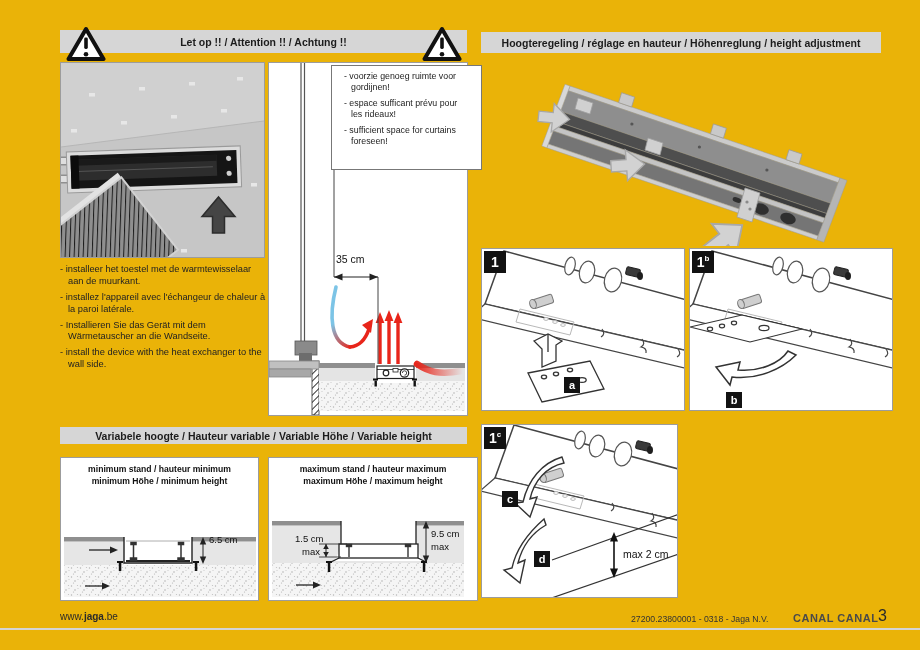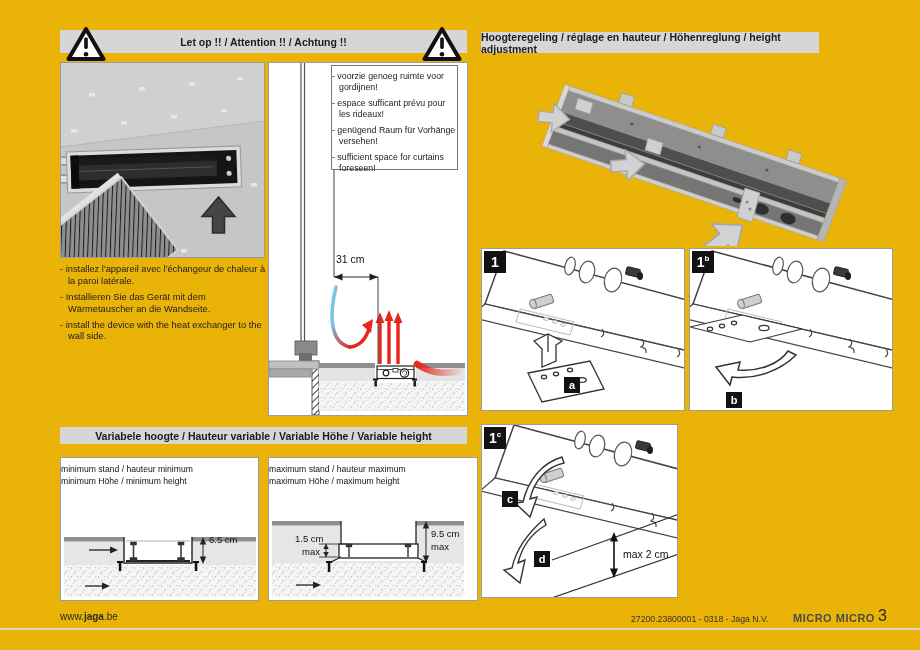--- a/index.html
+++ b/index.html
@@ -6,21 +6,21 @@
   #page{position:relative;width:920px;height:650px;background:#eab308;overflow:hidden;
         font-family:"Liberation Sans", sans-serif;color:#1e1e1e;}
   .abs{position:absolute;}
   .bar{background:#d6d6d6;display:flex;align-items:center;justify-content:center;
        font-weight:bold;font-size:10.5px;color:#1c1c1c;}
   .panel{border:1px solid #9c9c9c;background:#fff;box-sizing:border-box;}
   .notes{font-size:9.3px;line-height:1.28;color:#222;}
   .notes div{padding-left:8px;text-indent:-8px;margin-bottom:4px;}
   .smallnotes{font-size:8.8px;line-height:1.3;color:#222;}
   .smallnotes div{padding-left:7px;text-indent:-7px;margin-bottom:4px;}
-  .ptitle{font-size:8.6px;font-weight:normal;line-height:1.35;color:#111;}
+  .ptitle{font-size:8.6px;font-weight:bold;text-align:center;line-height:1.35;color:#111;}
   .dim{font-size:9.5px;color:#111;}
   .stepnum{background:#121212;color:#fff;width:22px;height:22px;display:flex;
            align-items:center;justify-content:center;font-weight:bold;font-size:14px;}
   .stepnum sup{font-size:8px;margin-top:-7px;}
   .plabel{background:#121212;color:#fff;width:16px;height:16px;display:flex;
           align-items:center;justify-content:center;font-weight:bold;font-size:11px;}
   .ftext{font-size:10px;color:#2a2a2a;}
 </style>
 </head>
 <body>
@@ -84,21 +84,21 @@
     <polygon points="20,3 37.5,33 2.5,33" fill="#fff" stroke="#111" stroke-width="4" stroke-linejoin="round"></polygon>
     <rect x="18.2" y="11.5" width="3.6" height="11.5" rx="1.4" fill="#111"></rect>
     <circle cx="20" cy="28.2" r="2.3" fill="#111"></circle>
   </svg>
   <svg class="abs" style="left:422px;top:26px" width="40" height="37" viewBox="0 0 40 37">
     <polygon points="20,3 37.5,33 2.5,33" fill="#fff" stroke="#111" stroke-width="4" stroke-linejoin="round"></polygon>
     <rect x="18.2" y="11.5" width="3.6" height="11.5" rx="1.4" fill="#111"></rect>
     <circle cx="20" cy="28.2" r="2.3" fill="#111"></circle>
   </svg>
 
-  <div class="abs bar" style="left:481px;top:32px;width:338px;height:21px;">
+  <div class="abs bar" style="left:481px;top:32px;width:400px;height:21px;">
     <span>Hoogteregeling / réglage en hauteur / Höhenreglung / height adjustment</span>
   </div>
 
   <div class="abs panel" style="left:60px;top:62px;width:205px;height:196px;">
     <svg width="203" height="194" viewBox="0 0 203 194">
       <rect width="203" height="194" fill="#c6c6c6"></rect>
       <polygon points="0,0 203,0 203,58 0,84" fill="#d0d0d0"></polygon>
       <line x1="0" y1="84" x2="203" y2="58" stroke="#b6b6b6" stroke-width="1"></line>
       <g fill="#e7e7e7">
         <rect x="28" y="30" width="6" height="3.5"></rect>
@@ -132,20 +132,21 @@
       <use href="#blockarrow" transform="translate(48,168) rotate(-90) scale(1.5)" fill="#454545" stroke="#2c2c2c"></use>
       <use href="#blockarrow" transform="translate(141,170) rotate(-90) scale(1.5)" fill="#454545" stroke="#2c2c2c"></use>
       <g transform="rotate(-38 40 176)">
         <rect x="-64" y="134" width="158" height="6" fill="#e2e2e2"></rect>
         <rect x="-64" y="140" width="158" height="92" fill="url(#grille)" stroke="#d2d2d2" stroke-width="2"></rect>
       </g>
     </svg>
   </div>
 
   <div class="abs notes" style="left:60px;top:264px;width:208px;">
+    <div>- installeer het toestel met de warmtewisselaar aan de muurkant.</div>
     <div>- installez l'appareil avec l'échangeur de chaleur à la paroi latérale.</div>
     <div>- Installieren Sie das Gerät mit dem Wärmetauscher an die Wandseite.</div>
     <div>- install the device with the heat exchanger to the wall side.</div>
   </div>
 
   <div class="abs panel" style="left:268px;top:62px;width:200px;height:354px;">
     <svg class="abs" style="left:0;top:0" width="198" height="352" viewBox="0 0 198 352">
       <defs>
         <linearGradient id="g-bluered" gradientUnits="userSpaceOnUse" x1="66" y1="224" x2="100" y2="284">
           <stop offset="0" stop-color="#7cc4e6"></stop>
@@ -204,26 +205,25 @@
       <path d="M148,301 C160,309 170,312 193,308" stroke="url(#g-redfade)" stroke-width="6.5" fill="none" stroke-linecap="round"></path>
 
       <g stroke="#444" stroke-width="1">
         <line x1="65" y1="106" x2="65" y2="214"></line>
         <line x1="109" y1="214" x2="109" y2="301"></line>
         <line x1="65" y1="214" x2="109" y2="214" stroke="#222" stroke-width="1.2"></line>
         <polygon points="65,214 73.5,210.5 73.5,217.5" fill="#222" stroke="none"></polygon>
         <polygon points="109,214 100.5,210.5 100.5,217.5" fill="#222" stroke="none"></polygon>
       </g>
     </svg>
-    <span class="abs dim" style="left:67px;top:190px;font-size:10.5px;">31 cm</span>
-
-    <div class="abs smallnotes" style="left:62px;top:2px;width:125px;height:93px;border:1px solid #777;background:#fff;padding:5px 0;">
+    <span class="abs dim" style="left:67px;top:190px;font-size:10.5px;">35 cm</span>
+
+    <div class="abs smallnotes" style="left:62px;top:2px;width:125px;height:93px;border:1px solid #777;background:#fff;padding:5px 12px;">
       <div>- voorzie genoeg ruimte voor gordijnen!</div>
       <div>- espace sufficant prévu pour les rideaux!</div>
-      <div>- genügend Raum für Vorhänge versehen!</div>
       <div>- sufficient space for curtains foreseen!</div>
     </div>
   </div>
 
   <svg class="abs" style="left:490px;top:56px" width="418" height="190" viewBox="0 0 418 190">
     <g stroke="#9a9a9a" stroke-width="0.5">
       <polygon points="80,30 350,122 348.2,126.7 78.2,34.7" fill="#cbcbcb"></polygon>
       <polygon points="78.2,34.7 348.2,126.7 340.5,147.3 70.5,55.3" fill="#8e8e8e"></polygon>
       <polygon points="70.5,55.3 340.5,147.3 336.7,157.6 66.7,65.6" fill="#4e4e4e"></polygon>
       <polygon points="66.7,65.6 336.7,157.6 334.9,162.2 64.9,70.2" fill="#3c3c3c"></polygon>
@@ -432,17 +432,17 @@
     <span class="abs dim" style="left:26px;top:75px;">1.5 cm</span>
     <span class="abs dim" style="left:33px;top:88px;">max</span>
     <span class="abs dim" style="left:162px;top:70px;text-align:right;">9.5 cm</span>
     <span class="abs dim" style="left:162px;top:83px;">max</span>
   </div>
 
   <div class="abs ftext" style="left:60px;top:611px;">
     <span>www.</span><b>jaga</b><span>.be</span>
   </div>
   <span class="abs" style="left:631px;top:614px;font-size:8.7px;color:#333;">27200.23800001 - 0318 - Jaga N.V.</span>
-  <span class="abs" style="left:793px;top:612px;font-size:11px;font-weight:bold;letter-spacing:0.5px;color:#4a4a4a;">MICRO MICRO</span>
+  <span class="abs" style="left:793px;top:612px;font-size:11px;font-weight:bold;letter-spacing:0.5px;color:#4a4a4a;">CANAL CANAL</span>
   <span class="abs" style="left:878px;top:607px;font-size:16px;color:#2a2a2a;">3</span>
   <div class="abs" style="left:0;top:628px;width:920px;height:1.5px;background:#d4d4d4;"></div>
 
 </div>
 
 </body></html>

